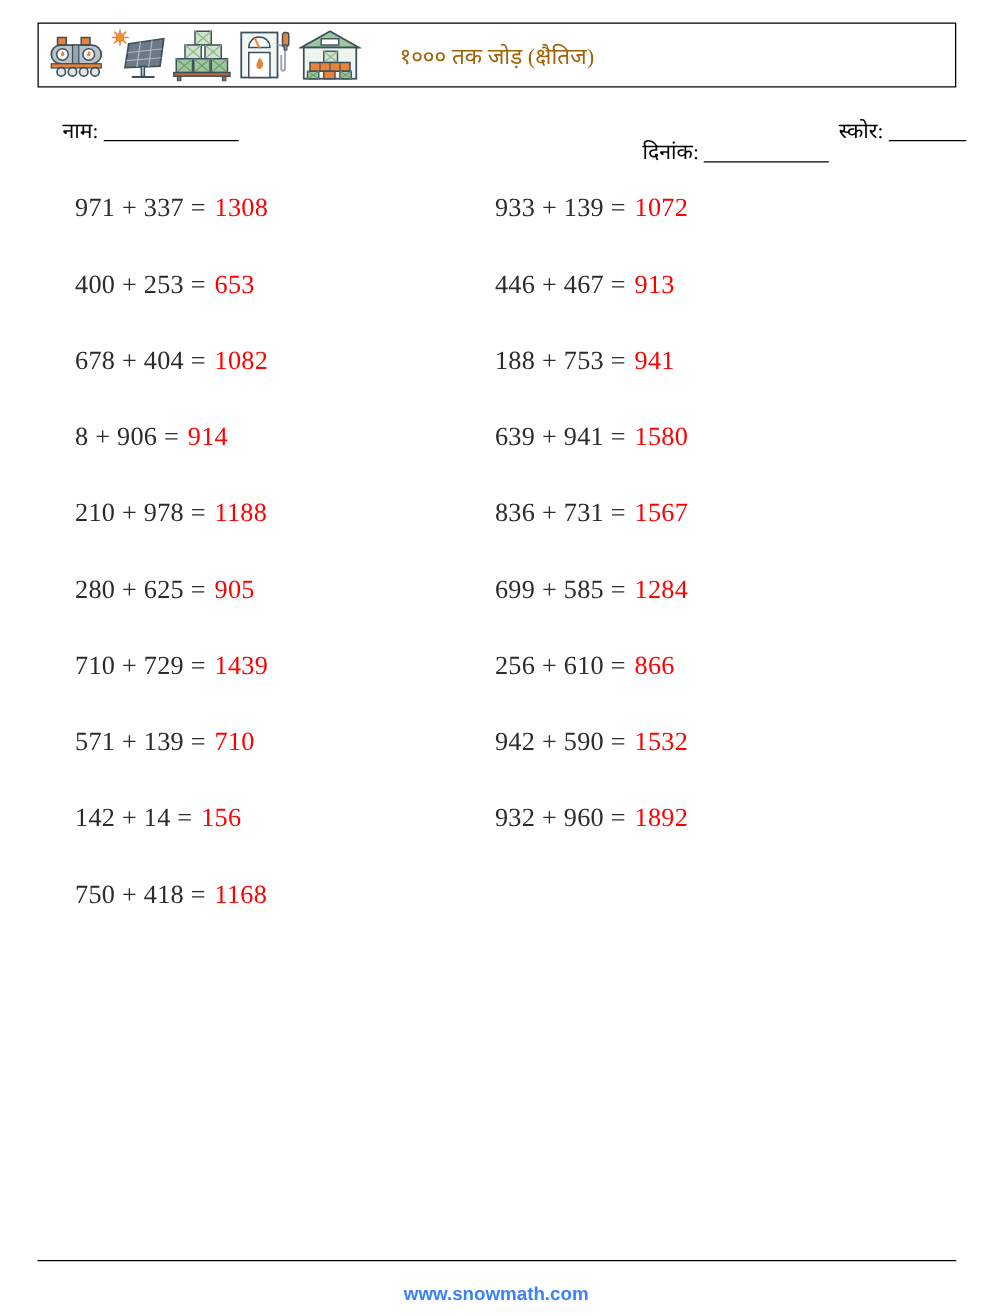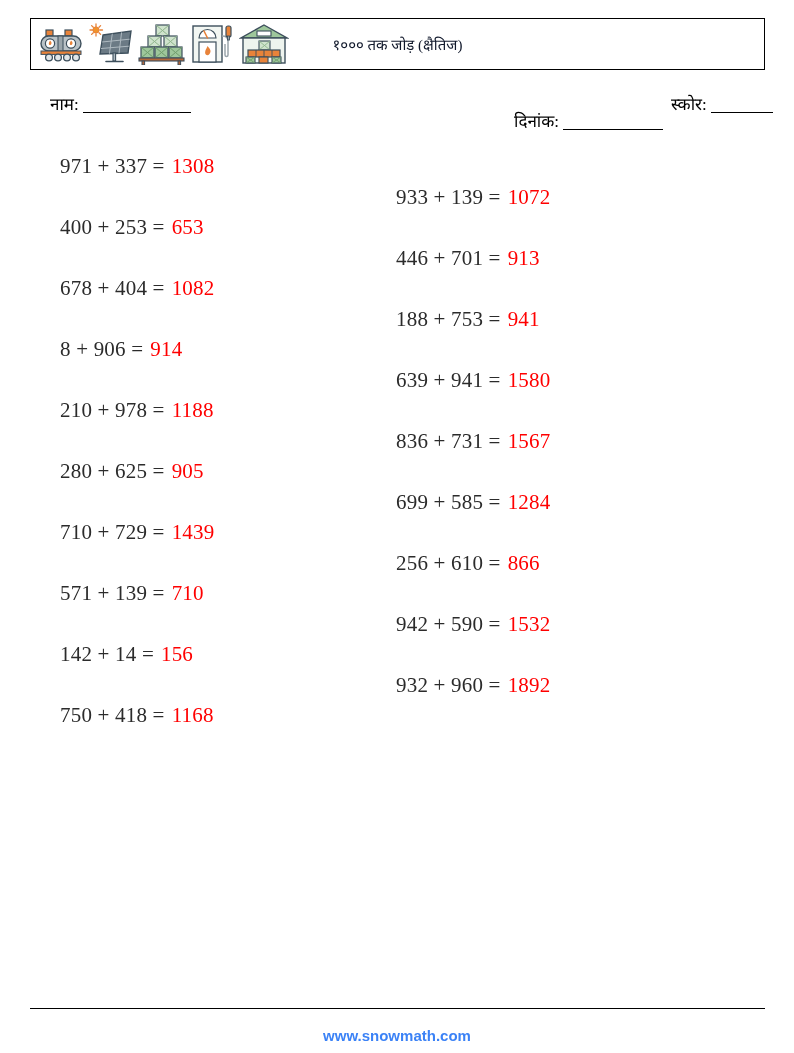--- a/index.html
+++ b/index.html
@@ -37,23 +37,23 @@
   }
   .icon-strip svg { display: block; }
 
   .header-title {
     position: absolute;
     left: 0;
     right: 0;
     top: 50%;
     transform: translateY(-50%);
     text-align: center;
-    font-size: 15px;
+    font-size: 18px;
     font-family: "Liberation Serif", "DejaVu Serif", serif;
-    color: #0f172a;
+    color: #a16207;
     pointer-events: none;
   }
 
   
   .info-row {
     position: absolute;
     left: 34px;
     top: 92px;
     width: 732px;
     height: 26px;
@@ -95,21 +95,21 @@
     left: 0;
     top: 136px;
     width: 794px;
     display: flex;
   }
   .col {
     display: flex;
     flex-direction: column;
   }
   .col-left  { width: 350px; padding-left: 60px; box-sizing: border-box; }
-  .col-right { width: 350px; padding-left: 46px; box-sizing: border-box; justify-content: center; }
+  .col-right { width: 350px; padding-left: 46px; box-sizing: border-box; }
 
   .problem-row {
     height: 61px;
     display: flex;
     align-items: center;
     font-size: 21px;
     white-space: nowrap;
     letter-spacing: 0.2px;
   }
   .expr { color: #2b2b2b; }
@@ -294,21 +294,21 @@
         <span class="answer">1168</span>
       </div>
   </div>
 
   <div class="col col-right">
     <div class="problem-row">
         <span class="expr">933 + 139 =</span>
         <span class="answer">1072</span>
       </div>
     <div class="problem-row">
-        <span class="expr">446 + 701 =</span>
+        <span class="expr">446 + 467 =</span>
         <span class="answer">913</span>
       </div>
     <div class="problem-row">
         <span class="expr">188 + 753 =</span>
         <span class="answer">941</span>
       </div>
     <div class="problem-row">
         <span class="expr">639 + 941 =</span>
         <span class="answer">1580</span>
       </div>

